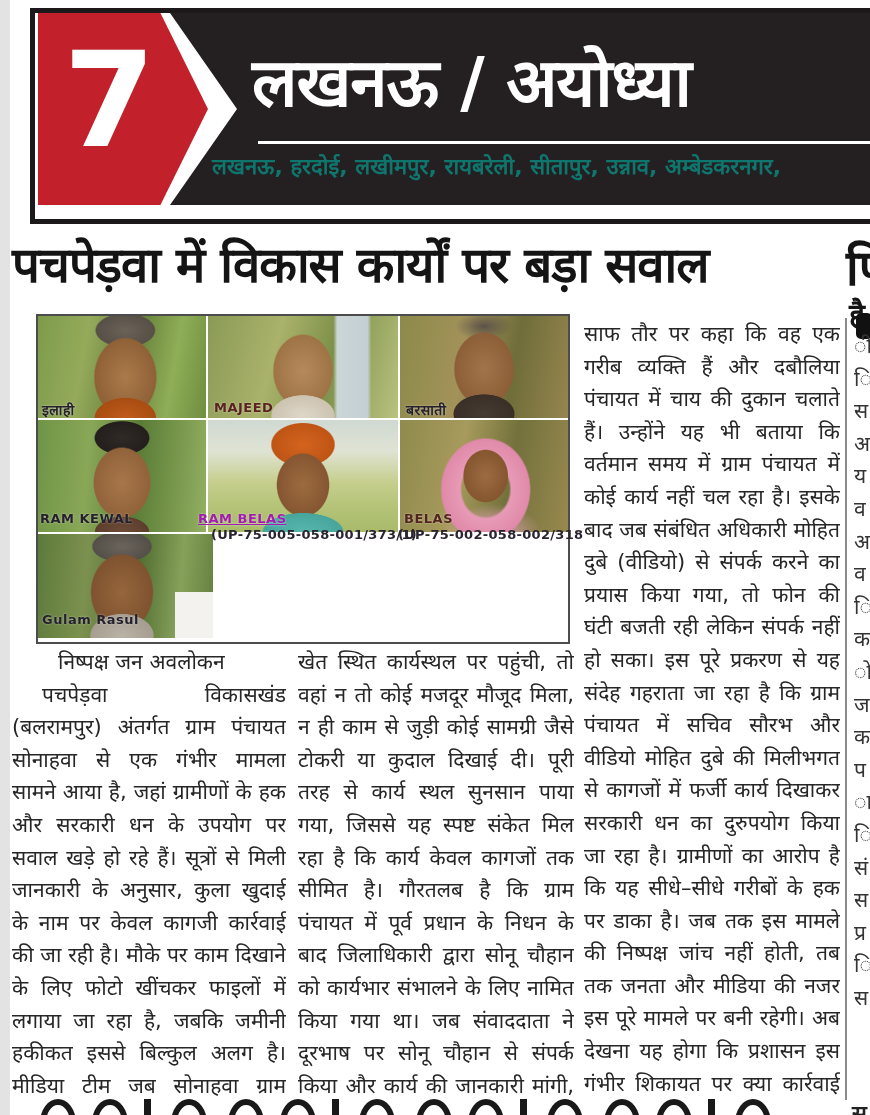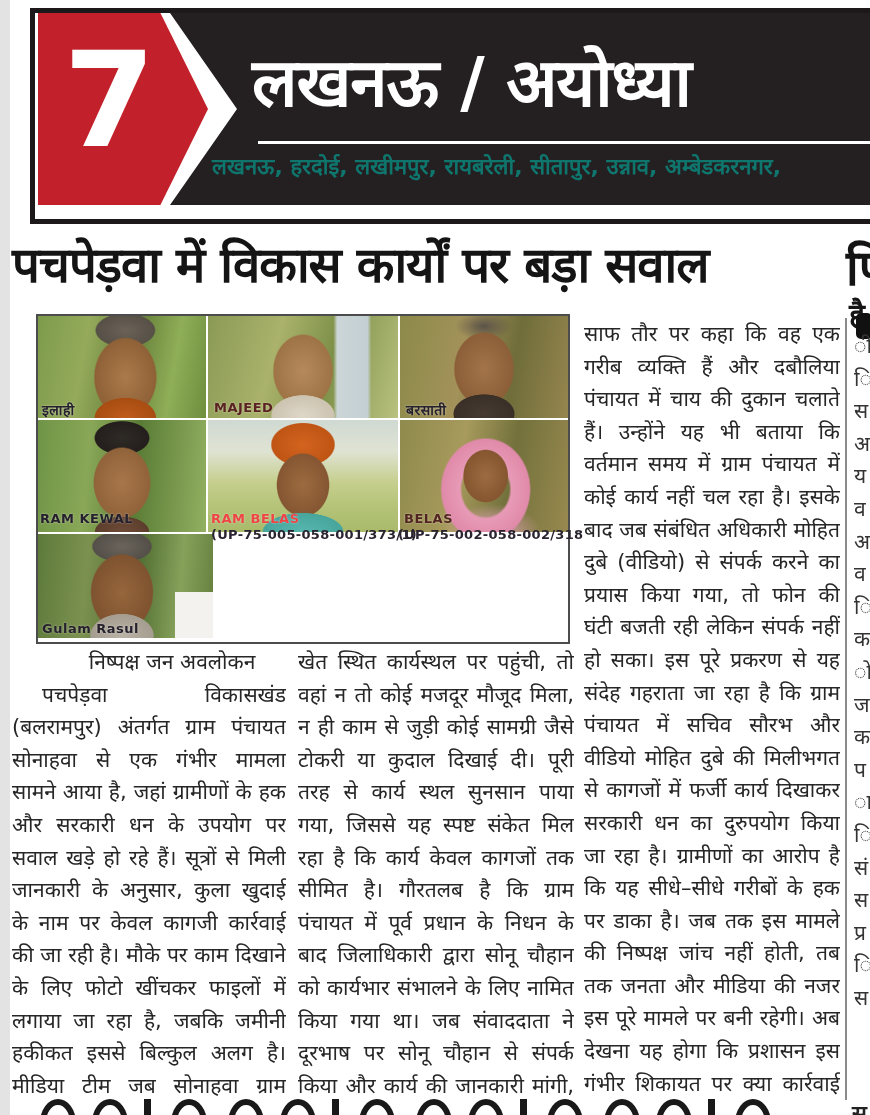--- a/index.html
+++ b/index.html
@@ -67,21 +67,21 @@
     radial-gradient(ellipse 70px 40px at 55% 100%, #eaa8c0 0%, rgba(0,0,0,0) 70%),
     linear-gradient(100deg,#8f8a4d 0%,#a79a5c 36%,#73713c 64%,#98894f 100%);}
   .p7{background:
     radial-gradient(ellipse 52px 36px at 48% 98%, #b9b2a6 0%, #a59d8f 60%, rgba(0,0,0,0) 62%),
     radial-gradient(ellipse 46px 56px at 48% 56%, #96663c 0%, #7f5330 66%, rgba(0,0,0,0) 69%),
     radial-gradient(ellipse 50px 26px at 48% 12%, #6a645c 0%, #544f48 58%, rgba(0,0,0,0) 61%),
     linear-gradient(95deg,#5d7a3a 0%,#7c9150 28%,#4f6b30 55%,#86a15a 80%,#647f3d 100%);}
   .p7white{position:absolute;right:0;bottom:0;width:38px;height:46px;background:#f4f2ee;}
   
   .col{font-size:21px;line-height:32.6px;color:#262626;text-align:justify;}
-  .byline{padding-left:46px;text-align:center;}
+  .byline{padding-left:46px;text-align:left;}
   .para{text-indent:30px;}
   .vrule{left:845px;top:318px;width:2px;height:782px;background:#8a8a8a;}
   .edgecol{left:854px;top:330px;width:18px;height:770px;font-size:21px;line-height:32.6px;
     color:#333;white-space:pre-line;overflow:hidden;}
   
   .cutrow{left:40px;top:1099px;width:790px;height:16px;overflow:hidden;white-space:nowrap;}
   .cutrow span{display:inline-block;vertical-align:top;}
   .arc{width:24px;height:36px;border:6px solid #191919;border-radius:50%;margin-right:16px;}
   .stem{width:7px;height:36px;background:#191919;margin-right:20px;}
   .edgebottom{left:852px;top:1097px;font-size:22px;font-weight:700;color:#222;white-space:nowrap;}
@@ -115,26 +115,26 @@
   <div class="ph p6" style="left:362px;top:104px;width:168px;height:112px;"></div>
   <div class="ph p7" style="left:0;top:218px;width:175px;height:104px;">
     <div class="p7white"></div>
   </div>
 
   <div class="plabel hi" style="left:4px;top:84px;">इलाही</div>
   <div class="plabel" style="left:176px;top:84px;color:#5a2220;">MAJEED</div>
   <div class="plabel hi" style="left:368px;top:84px;">बरसाती</div>
 
   <div class="plabel" style="left:2px;top:195px;">RAM KEWAL</div>
-  <div class="plabel" style="left:173px;top:195px;color:#ef4444;">RAM BELAS</div>
+  <div class="plabel" style="left:160px;top:195px;color:#a21caf;text-decoration:underline;">RAM BELAS</div>
   <div class="pid" style="left:173px;top:211px;">(UP-75-005-058-001/373/1)</div>
   <div class="plabel" style="left:366px;top:195px;color:#52241f;">BELAS</div>
   <div class="pid" style="left:360px;top:211px;">(UP-75-002-058-002/318</div>
 
-  <div class="plabel" style="left:4px;top:305px;text-align:center;">Gulam Rasul</div>
+  <div class="plabel" style="left:4px;top:296px;text-align:center;">Gulam Rasul</div>
 </div>
 
 <div class="abs col" style="left:12px;top:646px;width:274px;height:458px;overflow:hidden;">
   <div class="byline">निष्पक्ष जन अवलोकन</div>
   <div class="para">पचपेड़वा विकासखंड (बलरामपुर) अंतर्गत ग्राम पंचायत सोनाहवा से एक गंभीर मामला सामने आया है, जहां ग्रामीणों के हक और सरकारी धन के उपयोग पर सवाल खड़े हो रहे हैं। सूत्रों से मिली जानकारी के अनुसार, कुला खुदाई के नाम पर केवल कागजी कार्रवाई की जा रही है। मौके पर काम दिखाने के लिए फोटो खींचकर फाइलों में लगाया जा रहा है, जबकि जमीनी हकीकत इससे बिल्कुल अलग है। मीडिया टीम जब सोनाहवा ग्राम पंचायत में नूर मोहम्मद के</div>
 </div>
 
 <div class="abs col" style="left:298px;top:646px;width:276px;height:458px;overflow:hidden;">
   <div>खेत स्थित कार्यस्थल पर पहुंची, तो वहां न तो कोई मजदूर मौजूद मिला, न ही काम से जुड़ी कोई सामग्री जैसे टोकरी या कुदाल दिखाई दी। पूरी तरह से कार्य स्थल सुनसान पाया गया, जिससे यह स्पष्ट संकेत मिल रहा है कि कार्य केवल कागजों तक सीमित है। गौरतलब है कि ग्राम पंचायत में पूर्व प्रधान के निधन के बाद जिलाधिकारी द्वारा सोनू चौहान को कार्यभार संभालने के लिए नामित किया गया था। जब संवाददाता ने दूरभाष पर सोनू चौहान से संपर्क किया और कार्य की जानकारी मांगी, तो उन्होंने</div>
 </div>

